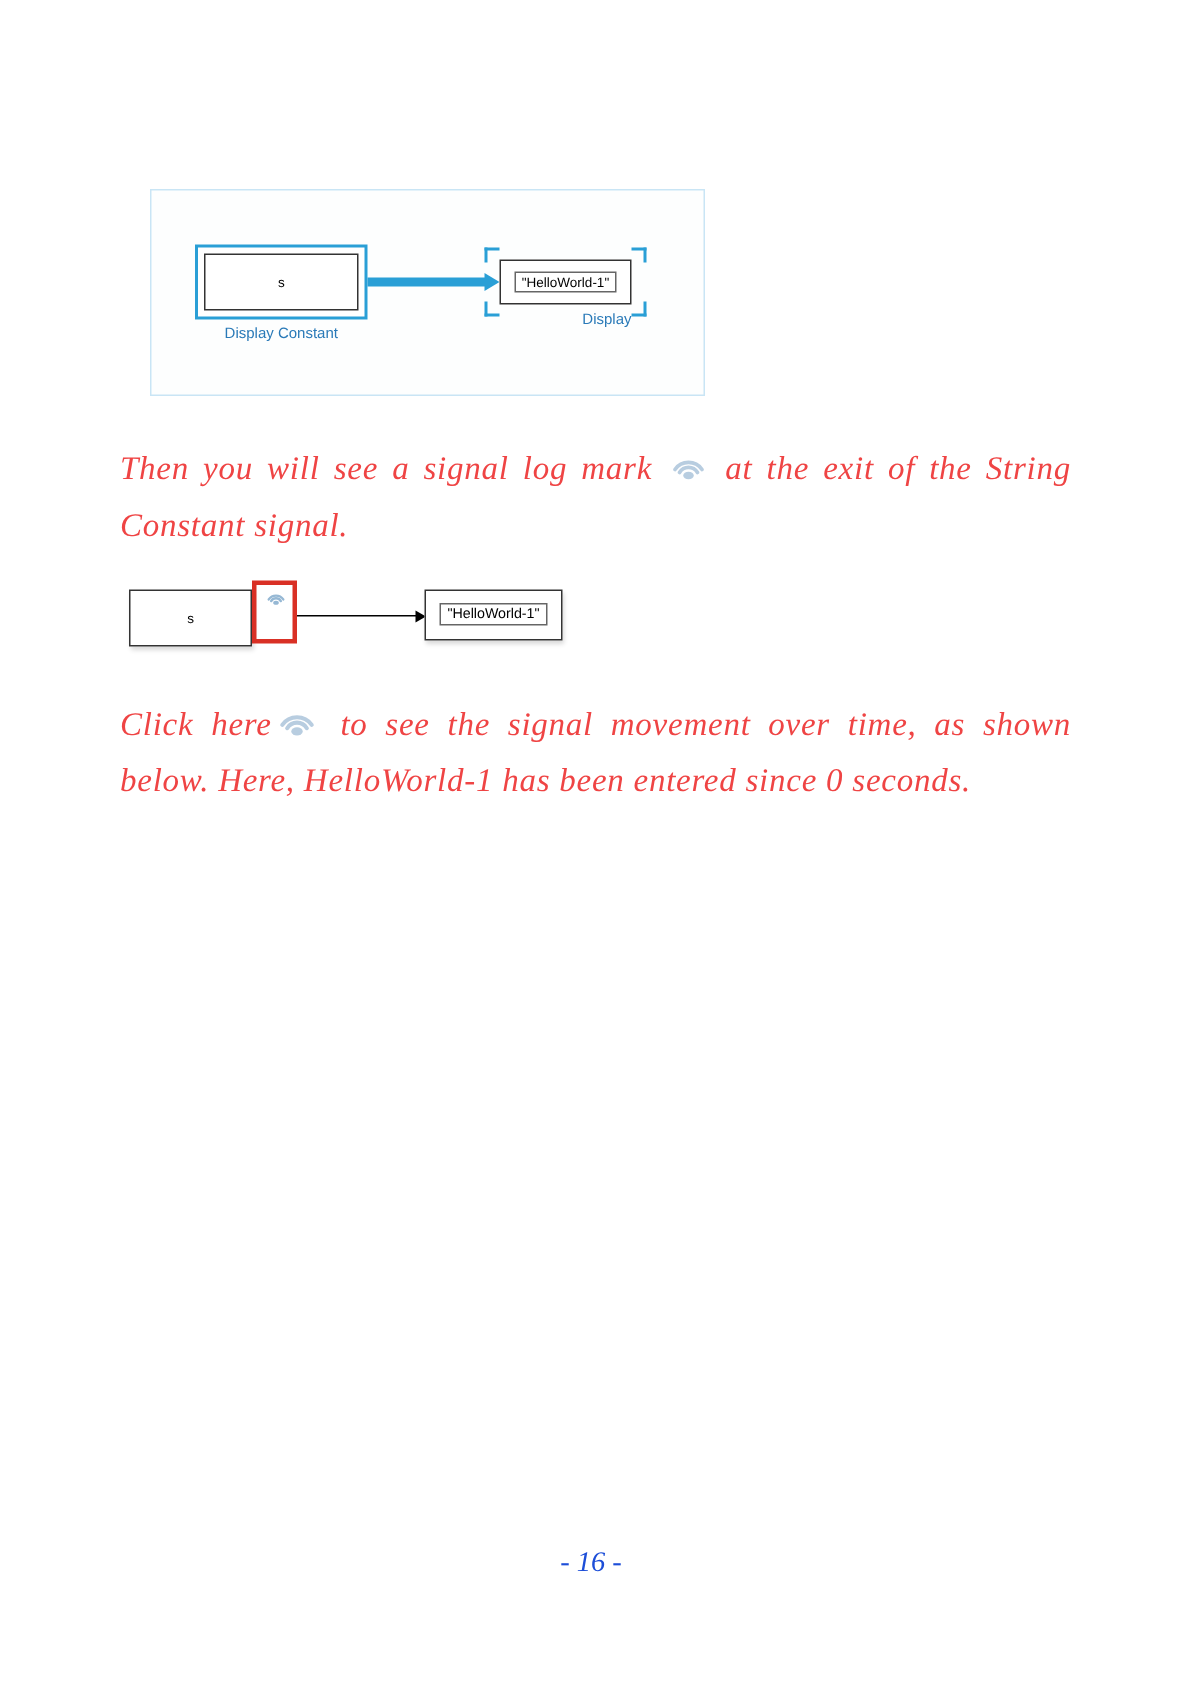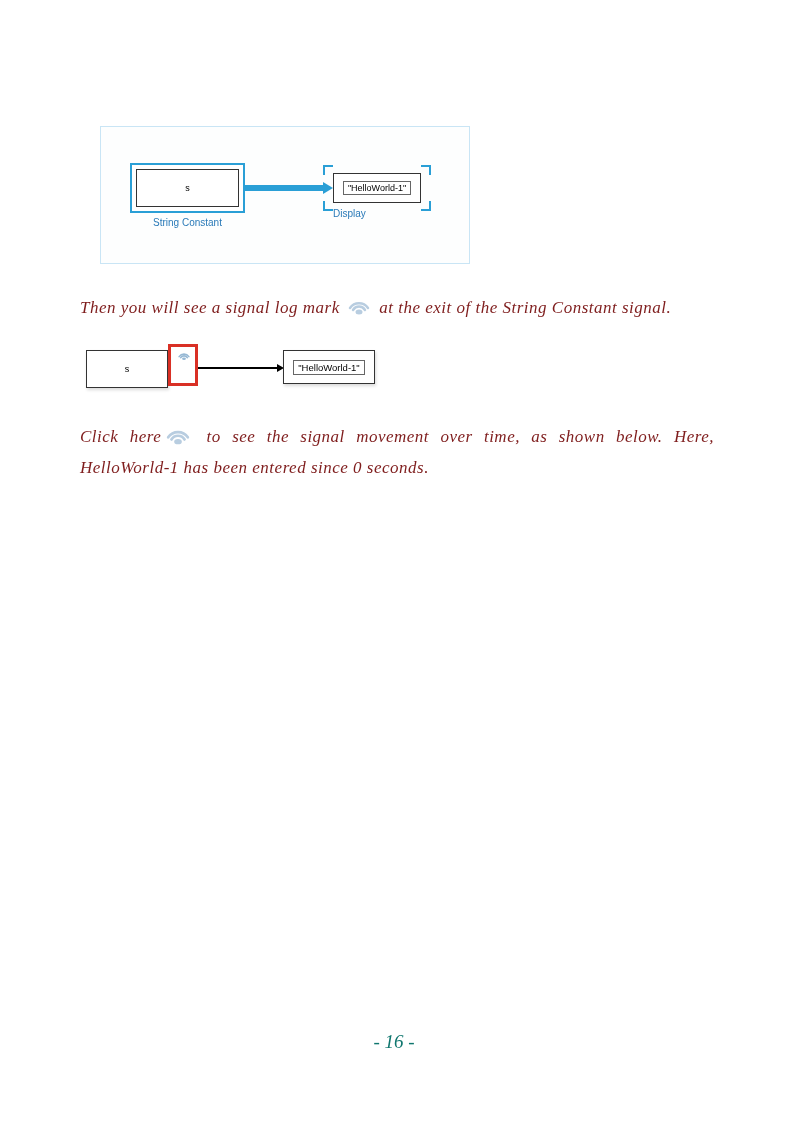--- a/index.html
+++ b/index.html
@@ -99,38 +99,38 @@
       border: 1px solid #666;
       padding: 1px 4px;
       font-size: 9px;
       font-family: Arial, sans-serif;
     }
     .d1-label2 {
       position: absolute;
       left: 232px;
       top: 81px;
       width: 88px;
-      text-align: left;
+      text-align: right;
       font-size: 10px;
       color: #2a7ab8;
       font-family: Arial, sans-serif;
     }
     
     .corner { position: absolute; width: 10px; height: 10px; border: 2px solid #2a9fd6; }
     .c-tl { top: 0; left: 0; border-right: none; border-bottom: none; }
     .c-tr { top: 0; right: 0; border-left: none; border-bottom: none; }
     .c-bl { bottom: 0; left: 0; border-right: none; border-top: none; }
     .c-br { bottom: 0; right: 0; border-left: none; border-top: none; }
     
     
     .para {
       font-style: italic;
-      font-size: 17px;
+      font-size: 22px;
       line-height: 1.6;
-      color: #7f1d1d;
+      color: #ef4444;
       text-align: justify;
       letter-spacing: 0.5px;
     }
     .para1 { margin-top: 30px; }
     .para2 { margin-top: 22px; }
     
     
     .signal-icon {
       display: inline-block;
       vertical-align: middle;
@@ -215,32 +215,32 @@
     }
     
     .page-number {
       position: absolute;
       bottom: 70px;
       left: 0;
       width: 788px;
       text-align: center;
       font-style: italic;
       font-size: 19px;
-      color: #0f766e;
+      color: #1d4ed8;
     }
   </style>
 </head>
 <body>
 
 <div class="diagram1">
   <div class="d1-block1">
     <div class="d1-block1-outer"></div>
     <div class="d1-block1-inner">s</div>
   </div>
-  <div class="d1-label1">String Constant</div>
+  <div class="d1-label1">Display Constant</div>
 
   <div class="d1-arrow"></div>
 
   <div class="d1-block2-corners">
     <div class="corner c-tl"></div>
     <div class="corner c-tr"></div>
     <div class="corner c-bl"></div>
     <div class="corner c-br"></div>
   </div>
   <div class="d1-block2">

